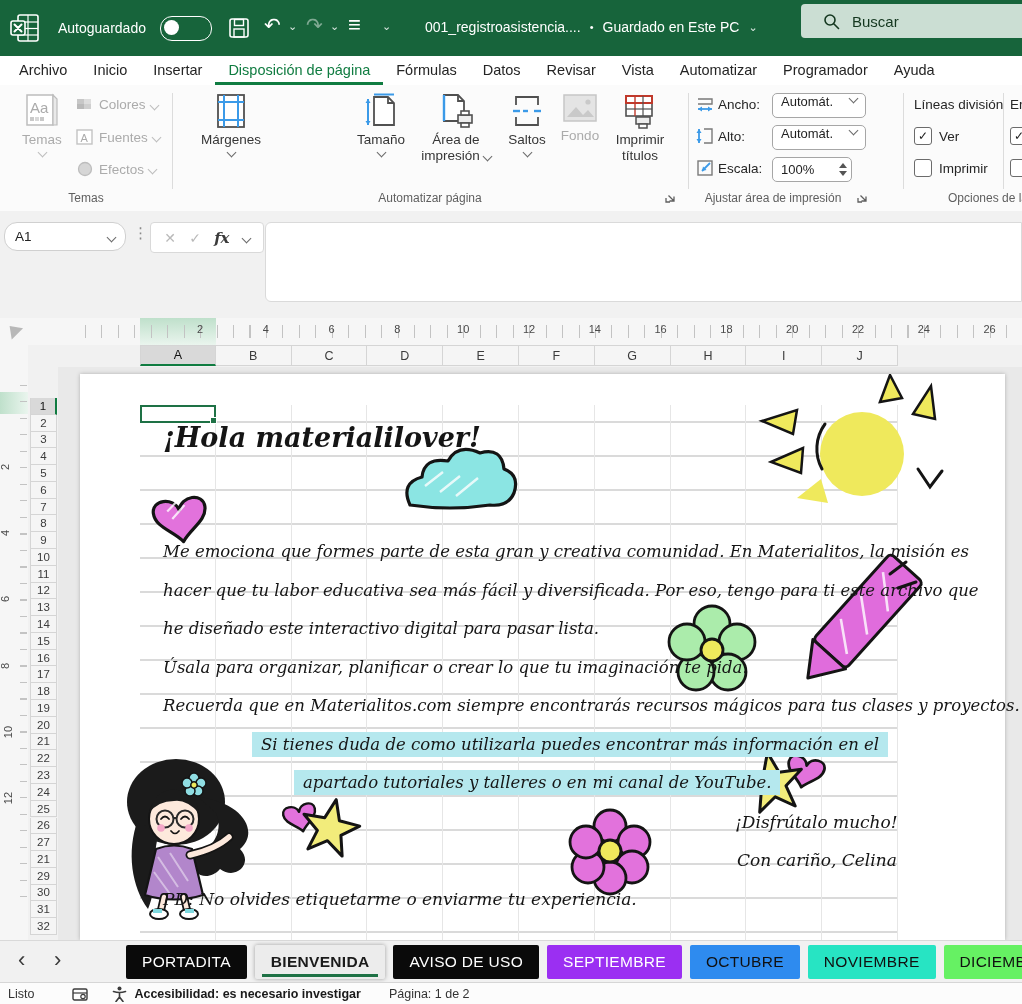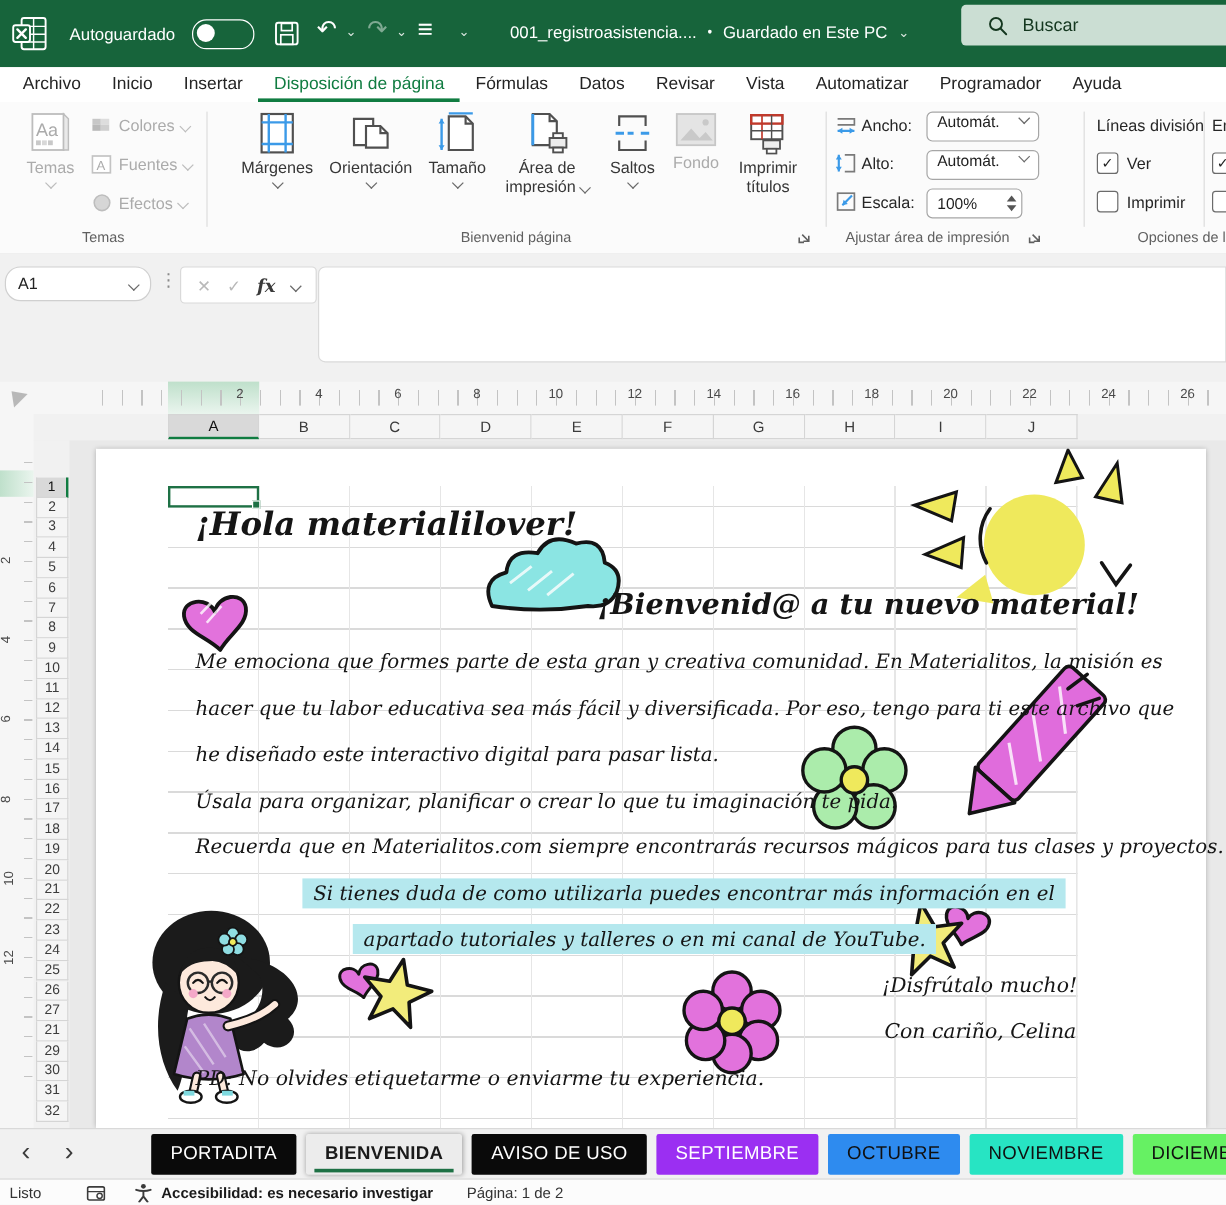--- a/index.html
+++ b/index.html
@@ -223,29 +223,20 @@
       <svg width="32" height="36" viewBox="0 0 32 36">
         <rect x="3" y="2" width="26" height="32" fill="#fff" stroke="#505050" stroke-width="1.8"></rect>
         <line x1="9" y1="2" x2="9" y2="34" stroke="#3B9AE8" stroke-width="2"></line>
         <line x1="23" y1="2" x2="23" y2="34" stroke="#3B9AE8" stroke-width="2"></line>
         <line x1="3" y1="9" x2="29" y2="9" stroke="#3B9AE8" stroke-width="2"></line>
         <line x1="3" y1="27" x2="29" y2="27" stroke="#3B9AE8" stroke-width="2"></line>
       </svg>
       <span class="biglabel">Márgenes</span>
       <span class="chev"></span>
     </div>
-    <div class="abs bigbtn" style="left:272px;top:8px;width:74px">
-      <svg width="36" height="36" viewBox="0 0 36 36">
-        <path d="M4 6 h16 l0 22 h-16 z" fill="#fff" stroke="#505050" stroke-width="1.8"></path>
-        <path d="M14 12 h12 l6 6 v12 h-18 z" fill="#fff" stroke="#505050" stroke-width="1.8"></path>
-        <path d="M26 12 v6 h6" fill="none" stroke="#505050" stroke-width="1.8"></path>
-      </svg>
-      <span class="biglabel">Orientación</span>
-      <span class="chev"></span>
-    </div>
     <div class="abs bigbtn" style="left:352px;top:8px;width:58px">
       <svg width="34" height="36" viewBox="0 0 34 36">
         <path d="M10 4 h14 l6 6 v22 h-20 z" fill="#fff" stroke="#505050" stroke-width="1.8"></path>
         <path d="M24 4 v6 h6" fill="none" stroke="#505050" stroke-width="1.8"></path>
         <line x1="4" y1="6" x2="4" y2="32" stroke="#3B9AE8" stroke-width="2"></line>
         <path d="M4 6 l-2.5 4 h5 z M4 32 l-2.5 -4 h5 z" fill="#3B9AE8"></path>
         <line x1="10" y1="1.5" x2="30" y2="1.5" stroke="#3B9AE8" stroke-width="2"></line>
       </svg>
       <span class="biglabel">Tamaño</span>
       <span class="chev"></span>
@@ -287,21 +278,21 @@
         <rect x="4" y="3" width="26" height="7" fill="none" stroke="#C0392B" stroke-width="2"></rect>
         <line x1="13" y1="3" x2="13" y2="23" stroke="#C0392B" stroke-width="1.4"></line>
         <line x1="21" y1="3" x2="21" y2="23" stroke="#505050" stroke-width="1.2"></line>
         <line x1="4" y1="16" x2="30" y2="16" stroke="#505050" stroke-width="1.2"></line>
         <rect x="14" y="24" width="14" height="7" fill="#EDEDED" stroke="#505050" stroke-width="1.5"></rect>
         <rect x="17" y="31" width="8" height="4" fill="#fff" stroke="#505050" stroke-width="1.5"></rect>
       </svg>
       <div class="biglabel"><span>Imprimir</span><br>
       <span>títulos</span></div>
     </div>
-    <div class="abs grouplabel" style="left:172px;width:516px">Bienvenid página</div>
+    <div class="abs grouplabel" style="left:172px;width:516px">Automatizar página</div>
     <svg class="abs" style="left:664px;top:106px" width="13" height="13" viewBox="0 0 13 13">
       <path d="M2 7 v4 h4 M4.5 4.5 L10 10 M10 5.5 V10 H5.5" fill="none" stroke="#5f5f5f" stroke-width="1.3"></path>
     </svg>
     <div class="abs vdiv" style="left:688px"></div>
 
     <svg class="abs" style="left:696px;top:12px" width="18" height="16" viewBox="0 0 18 16">
       <path d="M2 2 h14 v5 h-14" fill="none" stroke="#7a7a7a" stroke-width="1.4"></path>
       <line x1="2" y1="12" x2="16" y2="12" stroke="#3B9AE8" stroke-width="1.8"></line>
       <path d="M2 12 l4 -2.5 v5 z M16 12 l-4 -2.5 v5 z" fill="#3B9AE8"></path>
     </svg>
@@ -560,21 +551,20 @@
           <path d="M36 140 l-3 13 M56 140 l3 13" stroke="#141414" stroke-width="8" stroke-linecap="round"></path>
           <path d="M36 140 l-3 13 M56 140 l3 13" stroke="#FDE9DC" stroke-width="4.5" stroke-linecap="round"></path>
           <ellipse cx="31" cy="157" rx="9" ry="5" fill="#fff" stroke="#141414" stroke-width="2"></ellipse>
           <rect x="25" y="152" width="9" height="4" fill="#7FD9DF"></rect>
           <ellipse cx="61" cy="157" rx="9" ry="5" fill="#fff" stroke="#141414" stroke-width="2"></ellipse>
           <rect x="57" y="152" width="9" height="4" fill="#7FD9DF"></rect>
         </g>
       </svg>
 
       <div class="abs hand doc-h1" style="left:83px;top:48px">¡Hola materialilover!</div>
-      <div class="abs hand doc-h2" style="left:418px;top:115px">¡Bienvenid@ a tu nuevo material!</div>
       <div id="paragraph">
           <div class="abs hand doc-p" style="left: 83px; top: 168px;">Me emociona que formes parte de esta gran y creativa comunidad. En Materialitos, la misión es</div>
           <div class="abs hand doc-p" style="left: 83px; top: 206.6px;">hacer que tu labor educativa sea más fácil y diversificada. Por eso, tengo para ti este archivo que</div>
           <div class="abs hand doc-p" style="left: 83px; top: 245.2px; font-style: italic;">he diseñado este interactivo digital para pasar lista.</div>
           <div class="abs hand doc-p" style="left: 83px; top: 283.8px;">Úsala para organizar, planificar o crear lo que tu imaginación te pida.</div>
           <div class="abs hand doc-p" style="left: 83px; top: 322.4px;">Recuerda que en Materialitos.com siempre encontrarás recursos mágicos para tus clases y proyectos.</div>
         </div>
       <div id="highlights">
           <div class="abs hand doc-hl" style="left: 172px; top: 358px; background: rgb(181, 232, 238);">Si tienes duda de como utilizarla puedes encontrar más información en el</div>
           <div class="abs hand doc-hl" style="left: 214px; top: 396px; background: rgb(181, 232, 238);">apartado tutoriales y talleres o en mi canal de YouTube.</div>

